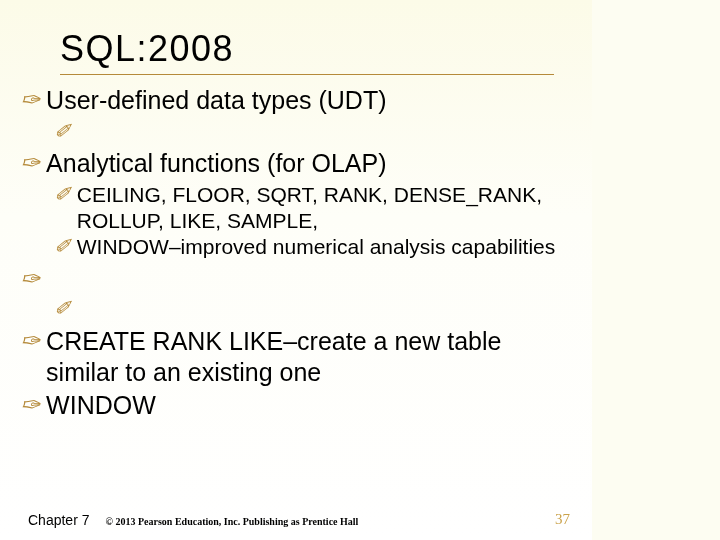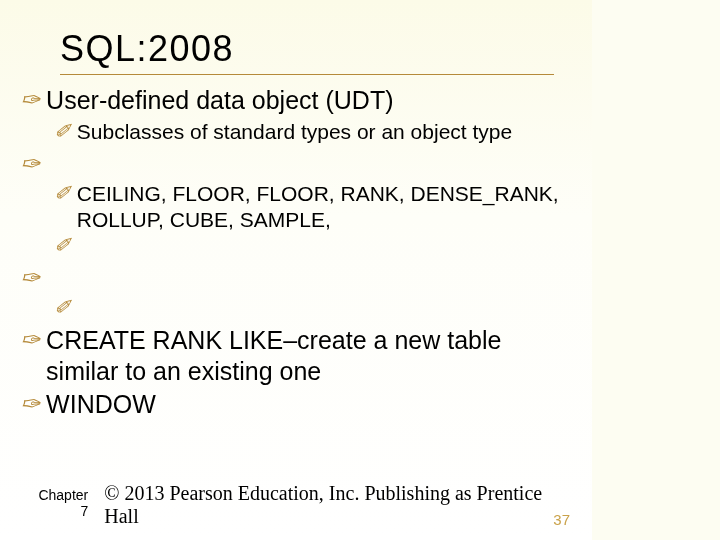--- a/index.html
+++ b/index.html
@@ -81,71 +81,72 @@
   }
   .footer .chapter {
     font-family: Liberation Sans, sans-serif;
     font-size: 14px;
     color: #000;
     margin-right: 16px;
     text-align: right;
   }
   .footer .copyright {
     font-family: 'Times New Roman', Times, serif;
-    font-weight: normal;
-    font-size: 20px;
+    font-weight: bold;
+    font-size: 10px;
     color: #000;
   }
   .pagenum {
     position: absolute;
     bottom: 12px;
     right: 22px;
     color: #caa24a;
     font-size: 15px;
-    font-family: Liberation Sans, sans-serif;
+    font-family: Liberation Serif, serif;
     margin-top: 8px;
   }
 </style>
 </head>
 <body>
 
 <div class="slide">
 
   <div class="title-block">
     <h1>
       <span>SQL:2008</span><br>
     </h1>
   </div>
 
   <ul class="top">
 
     <li>
       <div class="row">
         <span class="bullet-main">✑</span>
-        <span class="main-text">User-defined data object (UDT)</span>
+        <span class="main-text">User-defined data types (UDT)</span>
       </div>
       <ul class="sub">
         <li>
           <span class="bullet-sub">✐</span>
-          <span class="sub-text">Subclasses of standard types or an object type</span>
         </li>
       </ul>
     </li>
 
     <li>
       <div class="row">
         <span class="bullet-main">✑</span>
+        <span class="main-text">Analytical functions (for OLAP)</span>
       </div>
       <ul class="sub">
         <li>
           <span class="bullet-sub">✐</span>
-          <span class="sub-text">CEILING, FLOOR, FLOOR, RANK, DENSE_RANK, ROLLUP, CUBE, SAMPLE,</span>
+          <span class="sub-text">CEILING, FLOOR, SQRT, RANK, DENSE_RANK, ROLLUP, LIKE, SAMPLE,</span>
         </li>
         <li>
           <span class="bullet-sub">✐</span>
+          <span class="sub-text">WINDOW–improved numerical analysis capabilities</span>
         </li>
       </ul>
     </li>
 
     <li>
       <div class="row">
         <span class="bullet-main">✑</span>
       </div>
       <ul class="sub">
         <li>

